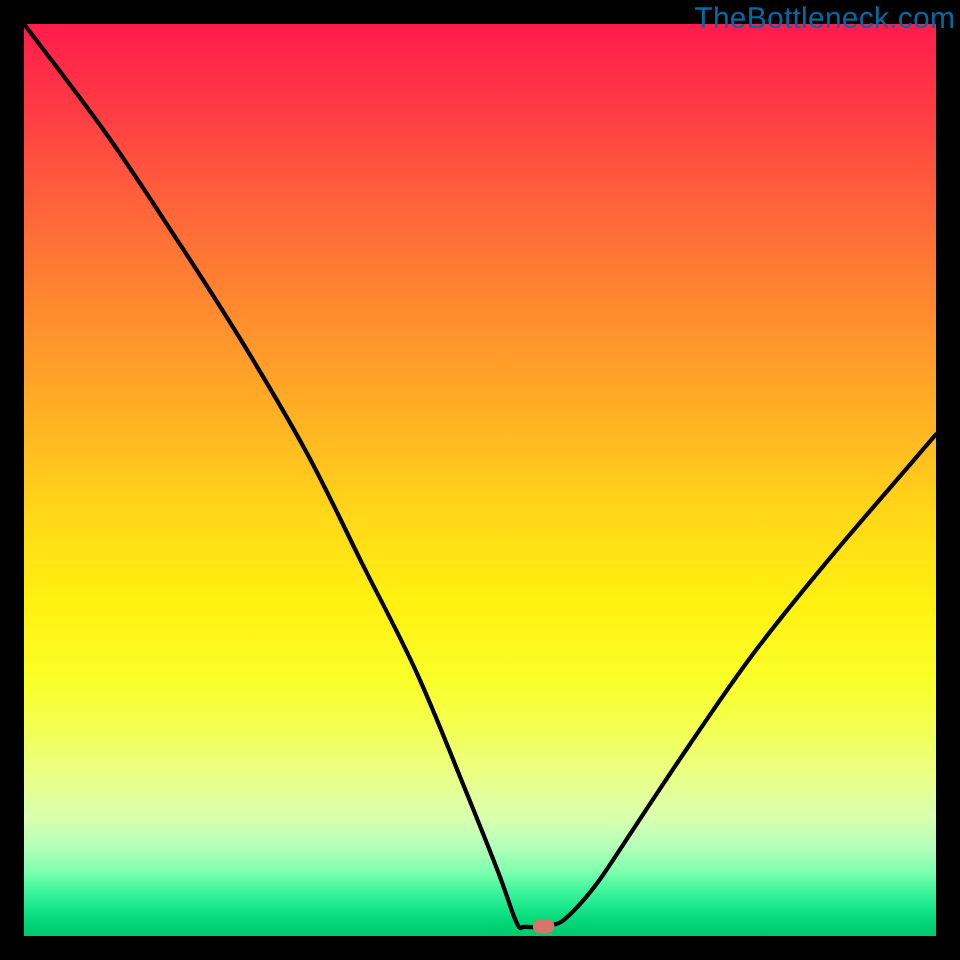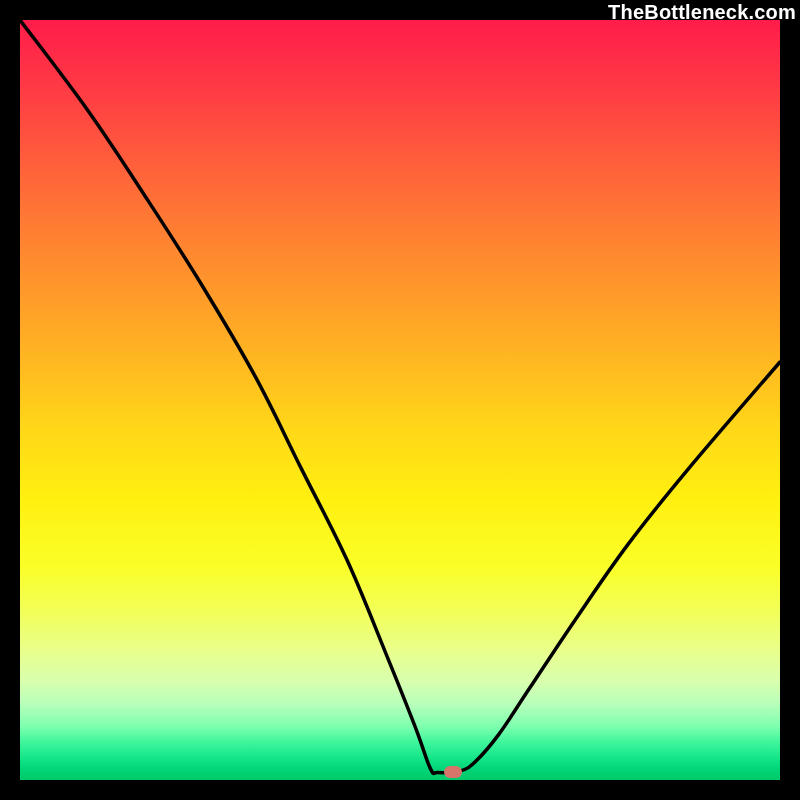--- a/index.html
+++ b/index.html
@@ -55,23 +55,23 @@
     width: 18px;
     height: 12px;
     background: #d6766b;
     border-radius: 6px;
     transform: translate(-50%, -50%);
   }
   .watermark {
     position: absolute;
     top: 1px;
     right: 4px;
-    color: #ffffff;
-    font-size: 20px;
-    font-weight: 700;
+    color: #0369a1;
+    font-size: 25px;
+    font-weight: 400;
     letter-spacing: 0.2px;
   }
 </style>
 </head>
 <body>
 
 <div class="chart-container">
   <div class="plot-area">
     <svg class="curve-svg" viewBox="0 0 760 760" preserveAspectRatio="none">
       <path id="curve-path" fill="none" stroke="#000" stroke-width="3.5" stroke-linecap="round" stroke-linejoin="round" d="M0,0 C12.311999999999998,16.416000000000007 45.14399999999999,58.36800000000005 68.39999999999999,91.20000000000005 C91.65599999999999,124.03200000000004 108.68,150.93599999999998 129.20000000000002,182.39999999999998 C149.72000000000003,213.86399999999998 163.24800000000002,234.536 182.4,266 C201.552,297.464 217.816,324.368 235.6,357.2 C253.384,390.032 264.784,415.56800000000004 281.2,448.40000000000003 C297.616,481.232 311.752,506.76800000000003 326.8,539.6 C341.848,572.432 352.488,600.704 364.8,630.8 C377.112,660.896 386.99199999999996,685.5959999999999 395.2,706.8 C403.408,728.004 406.29600000000005,740.392 410.40000000000003,748.6 C414.504,756.808 412.5280000000001,751.9896 418.00000000000006,752.4 C423.47200000000004,752.8104 433.96,752.932 440.79999999999995,750.88 C447.63999999999993,748.828 449.15999999999997,747.5664 456,741 C462.84000000000003,734.4336 469.224,727.396 478.8,714.4 C488.37600000000003,701.404 495.52000000000004,689.3199999999999 509.20000000000005,668.8 C522.88,648.28 537.016,626.3919999999999 554.8,600.4 C572.584,574.408 587.48,551.76 608,524.4 C628.52,497.03999999999996 641.4399999999999,481.232 668.8,448.40000000000003 C696.16,415.56800000000004 743.584,361.15199999999993 760,341.99999999999994"></path>

